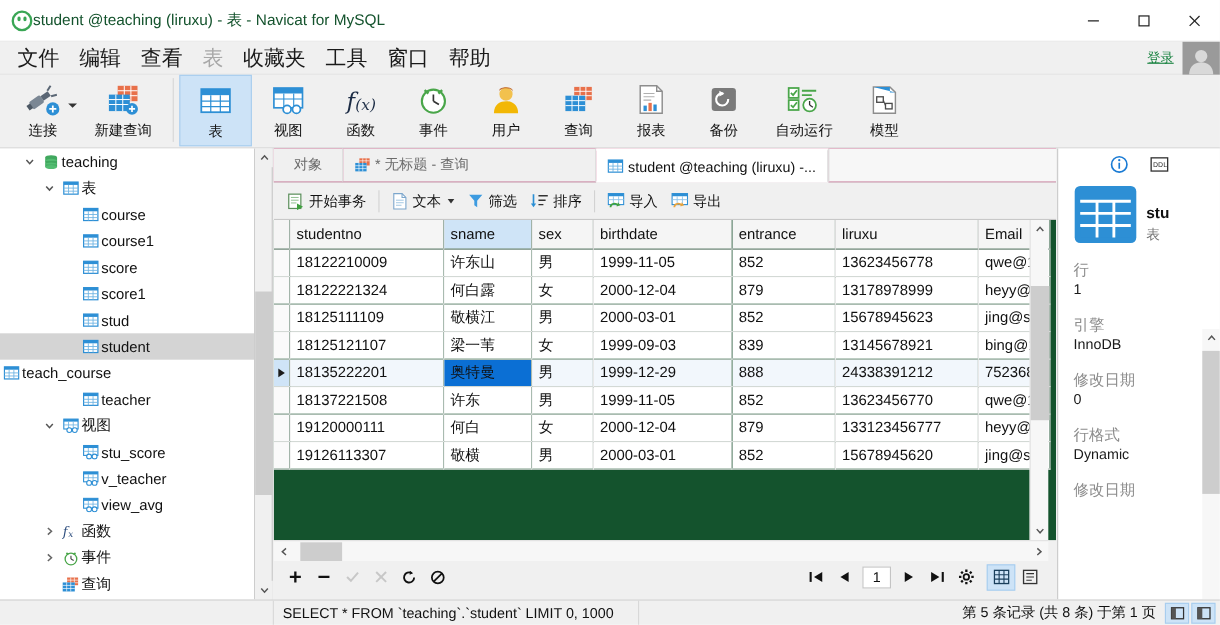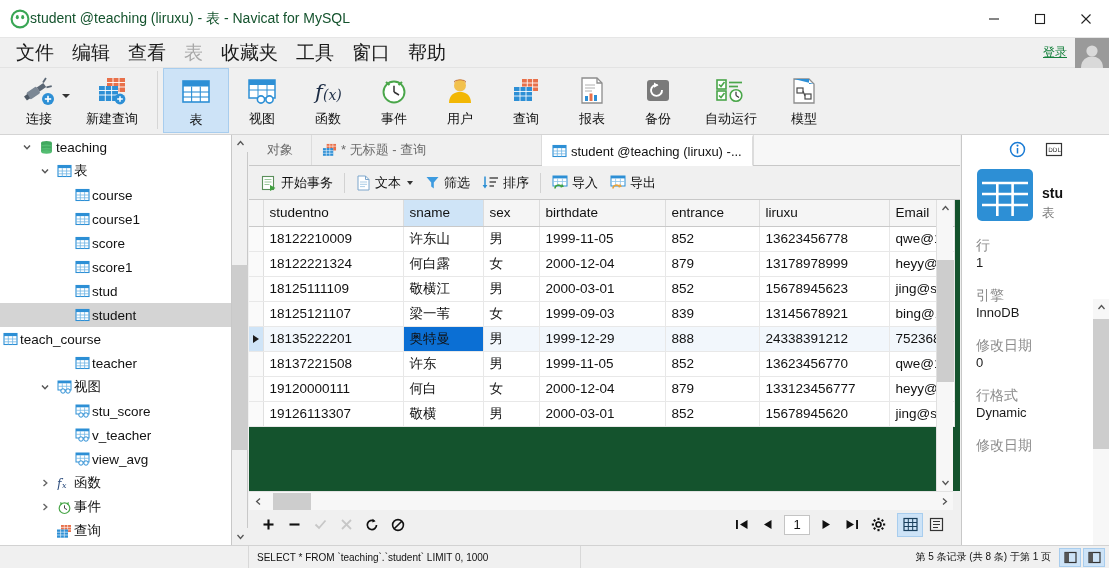--- a/index.html
+++ b/index.html
@@ -238,21 +238,21 @@
   .ips-thumb { position: absolute; left: 0; top: 20px; width: 16px; height: 130px; background: #cdcdcd; }
 
   
   .statusbar {
     position: absolute; top: 545px; left: 0; width: 1109px; height: 23px;
     background: #f0f0f0; border-top: 1px solid #d2d2d2;
     display: flex; align-items: center;
   }
   .sb-cell {
     height: 23px; display: flex; align-items: center; padding: 0 8px;
-    font-size: 10px; color: #111; white-space: nowrap;
+    font-size: 13px; color: #111; white-space: nowrap;
     border-right: 1px solid #d8d8d8;
   }
   .sb-left-pad { width: 249px; height: 23px; border-right: 1px solid #d8d8d8; }
   .sb-sql { width: 332px; }
   .sb-space { flex: 1; border-right: 1px solid #d8d8d8; }
   .sb-count { }
   .sb-right { margin-left: auto; display: flex; align-items: center; padding-right: 4px; gap: 2px; }
   .sb-toggle {
     width: 22px; height: 19px; display: flex; align-items: center; justify-content: center;
     background: #cde3f7; border: 1px solid #a8cdee; cursor: default;

